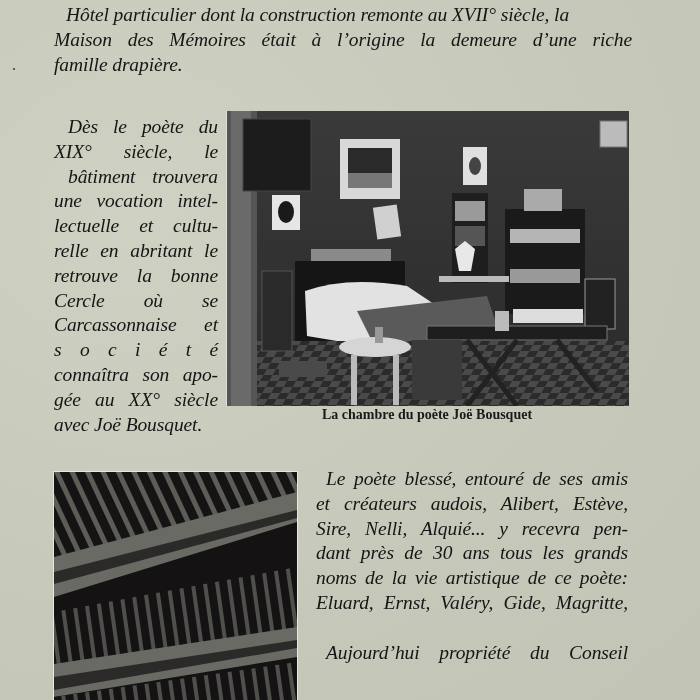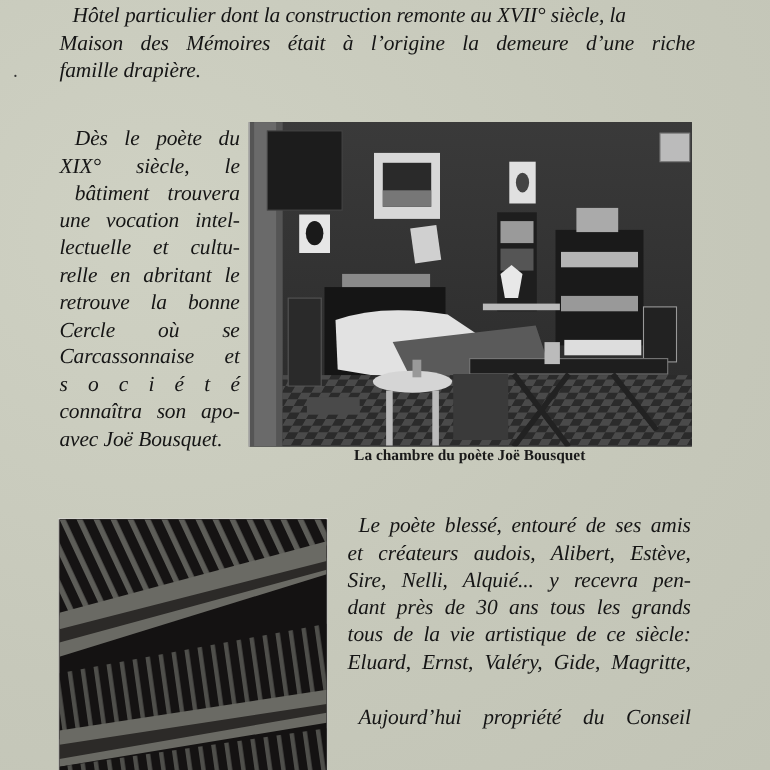--- a/index.html
+++ b/index.html
@@ -53,20 +53,21 @@
   <div style="text-align:justify;text-align-last:justify;">XIX° siècle, le</div>
   <div style="text-align:justify;text-align-last:justify;margin-left:14px;">bâtiment trouvera</div>
   <div style="text-align:justify;text-align-last:justify;">une vocation intel-</div>
   <div style="text-align:justify;text-align-last:justify;">lectuelle et cultu-</div>
   <div style="text-align:justify;text-align-last:justify;">relle en abritant le</div>
   <div style="text-align:justify;text-align-last:justify;">retrouve la bonne</div>
   <div style="text-align:justify;text-align-last:justify;">Cercle où se</div>
   <div style="text-align:justify;text-align-last:justify;">Carcassonnaise et</div>
   <div style="text-align:justify;text-align-last:justify;">s o c i é t é</div>
   <div style="text-align:justify;text-align-last:justify;">connaîtra son apo-</div>
+  <div style="text-align:justify;text-align-last:justify;">gée au XX° siècle</div>
   <div>avec Joë Bousquet.</div>
 </div>
 
 <div class="photo photo-room" title="Bedroom with bed, bookcases, framed pictures and a small round table">
   <svg width="402" height="295" viewBox="0 0 402 295">
     <defs>
       <linearGradient id="wall" x1="0" y1="0" x2="0" y2="1">
         <stop offset="0" stop-color="#3a3a3a"></stop>
           <stop offset="1" stop-color="#2a2a2a"></stop>
       </linearGradient>
@@ -155,17 +156,17 @@
     <polygon points="0,205 243,168 243,176 0,218" fill="#2c2a28"></polygon>
     <polygon points="0,225 243,190 243,229 0,229" fill="url(#joists2)"></polygon>
   </svg>
 </div>
 
 <div class="txt col-right">
   <div style="padding-left:10px;text-align:justify;text-align-last:justify;">Le poète blessé, entouré de ses amis</div>
   <div style="text-align:justify;text-align-last:justify;">et créateurs audois, Alibert, Estève,</div>
   <div style="text-align:justify;text-align-last:justify;">Sire, Nelli, Alquié... y recevra pen-</div>
   <div style="text-align:justify;text-align-last:justify;">dant près de 30 ans tous les grands</div>
-  <div style="text-align:justify;text-align-last:justify;">tous de la vie artistique de ce siècle:</div>
+  <div style="text-align:justify;text-align-last:justify;">noms de la vie artistique de ce poète:</div>
   <div style="text-align:justify;text-align-last:justify;">Eluard, Ernst, Valéry, Gide, Magritte,</div>
   <div style="height:24.8px;"></div>
   <div style="padding-left:10px;text-align:justify;text-align-last:justify;">Aujourd’hui propriété du Conseil</div>
 </div>
 
 </body></html>

